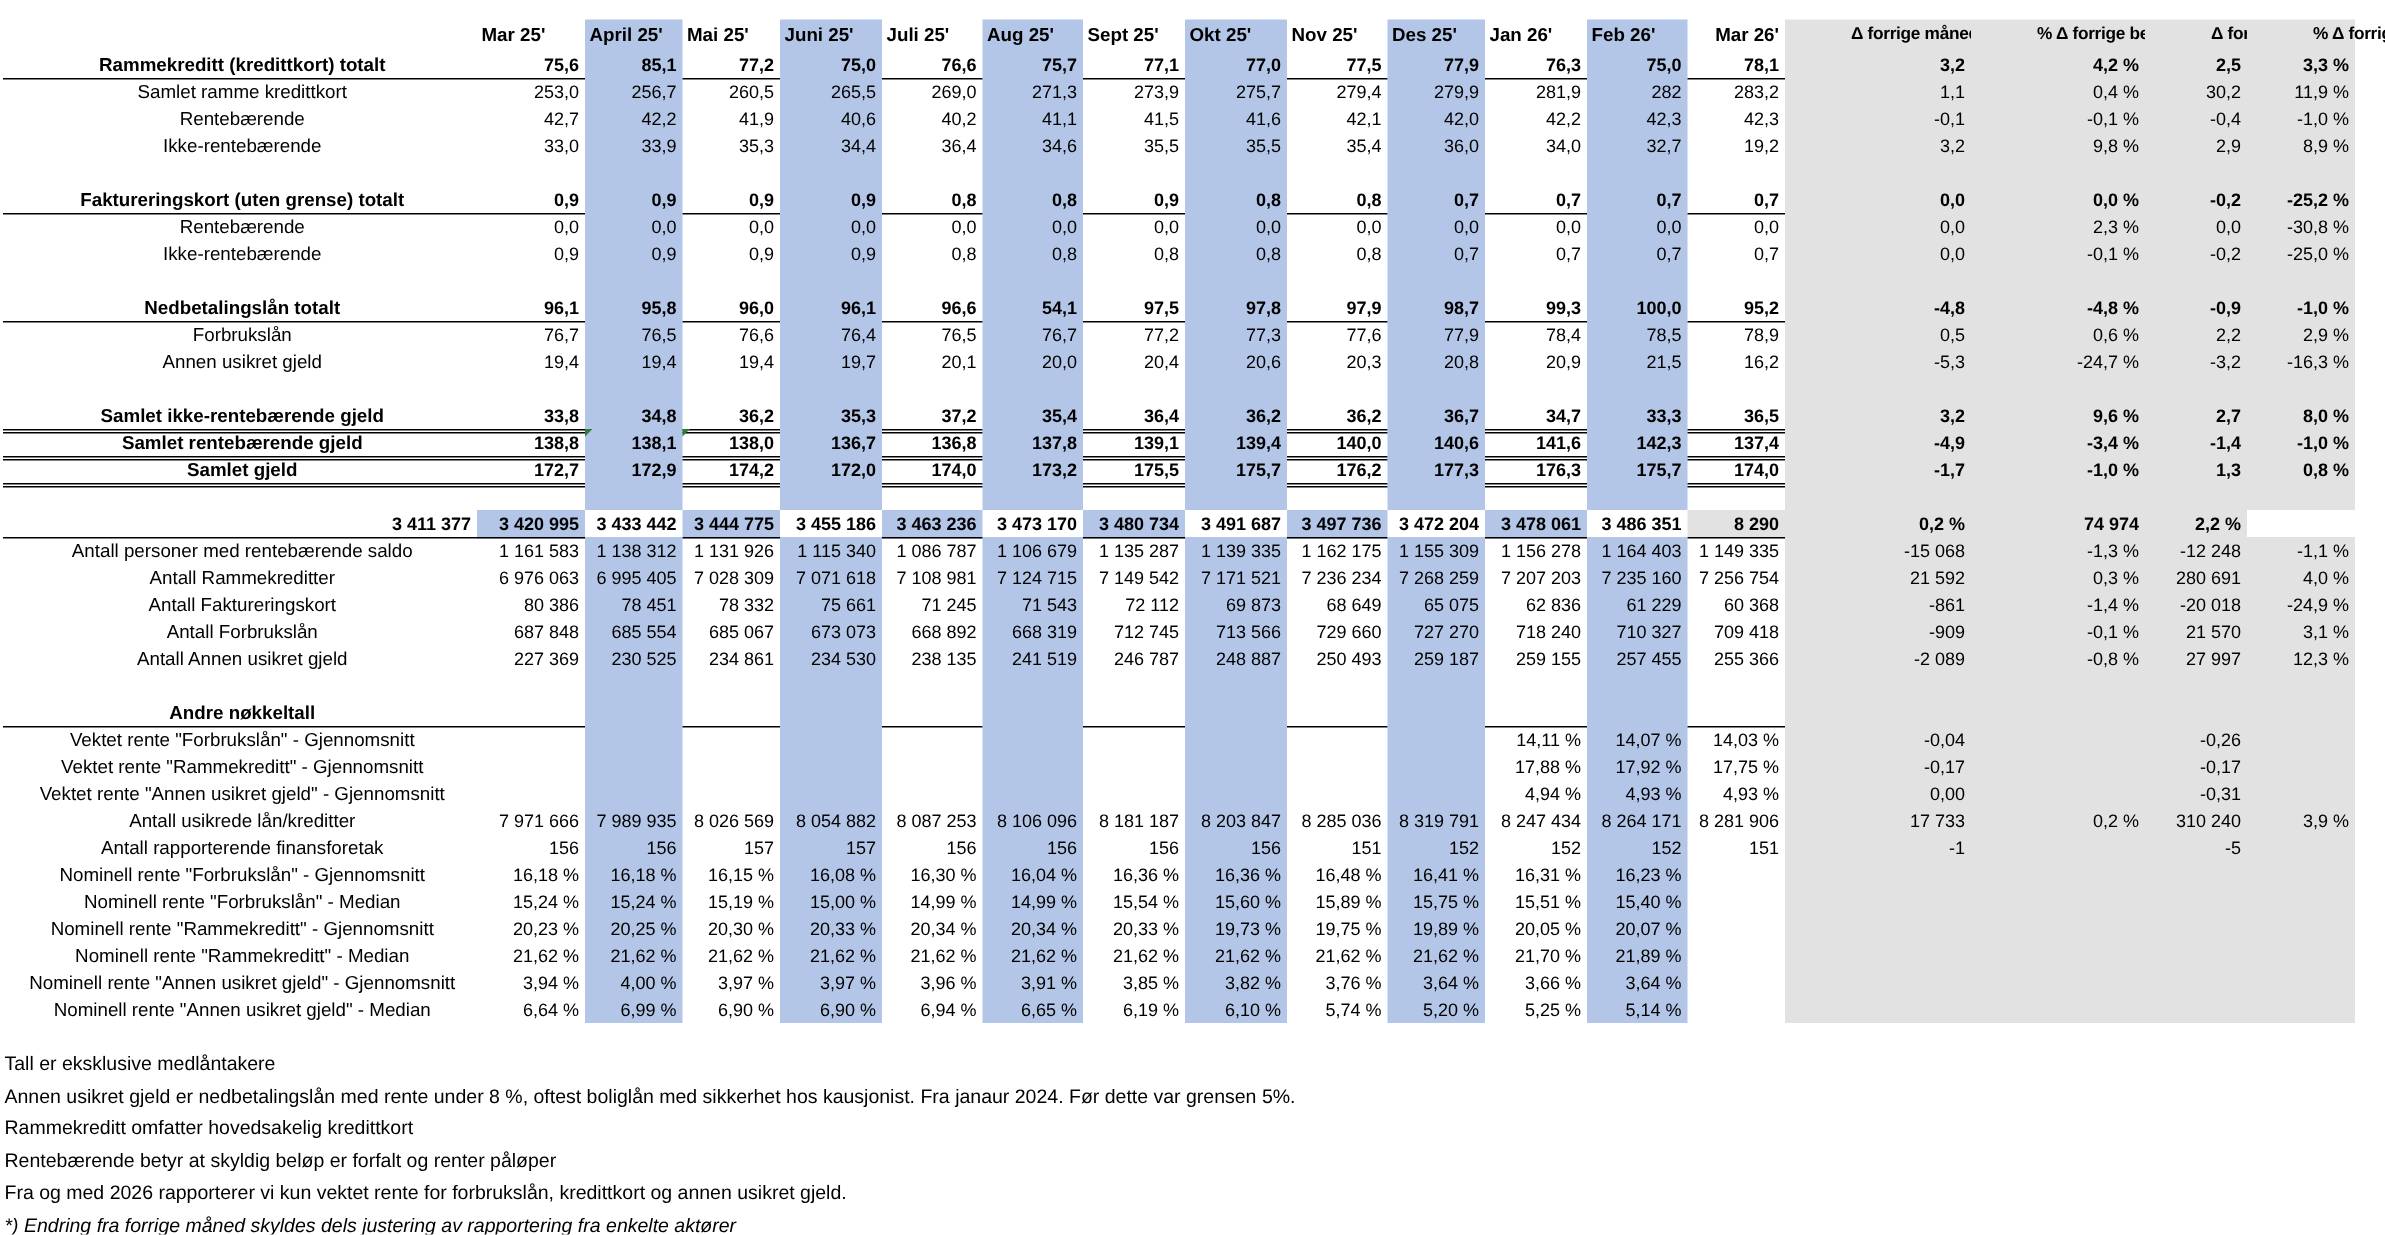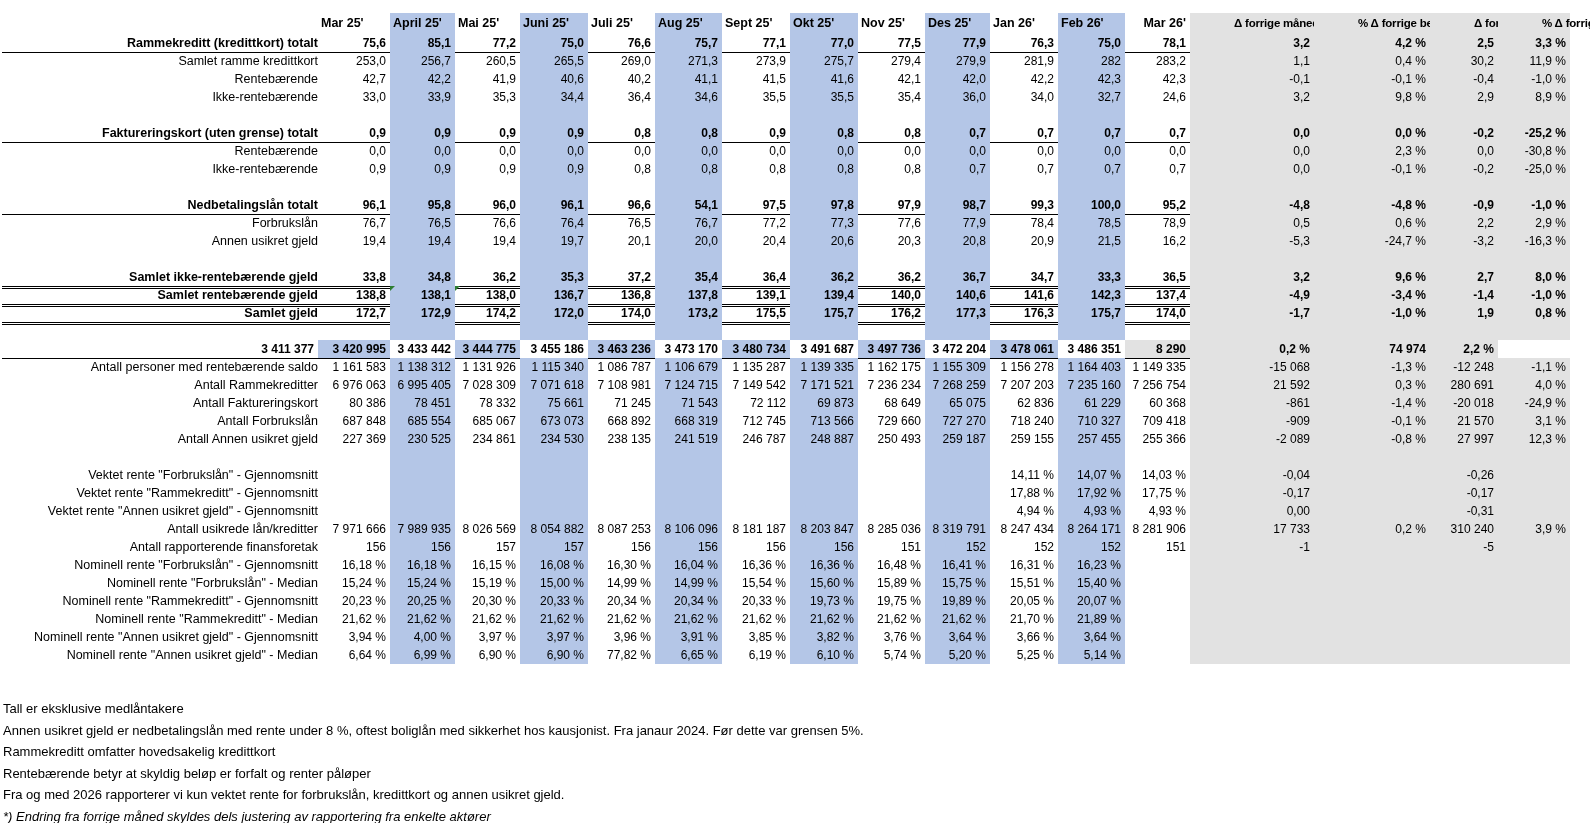--- a/index.html
+++ b/index.html
@@ -7,21 +7,21 @@
        font-family:"Liberation Sans","DejaVu Sans",sans-serif;color:#000;}
   #stage{position:relative;width:1590px;height:746px;background:#fff;}
   #sheet{position:absolute;left:2px;top:13px;
          --blue:#b4c6e7;--gray:#e2e2e2;
          --cols:316px 72px 65px 65px 68px 67px 67px 68px 68px 67px 65px 68px 67px 65px 124px 116px 68px 72px;}
   .row{display:grid;grid-template-columns:var(--cols);height:18px;}
   .row.header-row{height:21px;}
   .cell{position:relative;font-size:12px;line-height:18px;text-align:right;
         padding-right:4px;white-space:nowrap;overflow:visible;}
   .header-row .cell{line-height:21px;}
-  .c0{text-align:right;padding-left:3px;padding-right:0;font-size:12.5px;}
+  .c0{text-align:center;padding-left:3px;padding-right:0;font-size:12.5px;}
   .h{font-weight:700;font-size:12.5px;}
   .h.left{text-align:left;padding-left:3px;padding-right:0;}
   .h.small{font-size:11.5px;letter-spacing:-0.2px;padding-left:44px;}
   .bb{background:var(--blue);}
   .gg{background:var(--gray);}
   .r-total .cell{font-weight:700;border-bottom:1px solid #000;}
   .r-double .cell{font-weight:700;border-bottom:3px double #000;}
   .flag{position:absolute;top:0;left:0;width:0;height:0;
         border-top:5px solid #2e7d32;border-right:5px solid transparent;}
   #footnotes{position:absolute;left:3px;top:698px;font-size:13px;line-height:21.5px;}
@@ -120,21 +120,21 @@
         <div class="cell v2">35,3</div>
         <div class="cell v3 bb">34,4</div>
         <div class="cell v4">36,4</div>
         <div class="cell v5 bb">34,6</div>
         <div class="cell v6">35,5</div>
         <div class="cell v7 bb">35,5</div>
         <div class="cell v8">35,4</div>
         <div class="cell v9 bb">36,0</div>
         <div class="cell v10">34,0</div>
         <div class="cell v11 bb">32,7</div>
-        <div class="cell v12">24,6</div>
+        <div class="cell v12">19,2</div>
         <div class="cell v13 gg">3,2</div>
         <div class="cell v14 gg">9,8 %</div>
         <div class="cell v15 gg">2,9</div>
         <div class="cell v16 gg">8,9 %</div>
       </div>
       <div class="row r-blank">
         <div class="cell c0"></div>
         <div class="cell v0"></div>
         <div class="cell v1 bb"></div>
         <div class="cell v2"></div>
@@ -363,21 +363,21 @@
         <div class="cell v5 bb">173,2</div>
         <div class="cell v6">175,5</div>
         <div class="cell v7 bb">175,7</div>
         <div class="cell v8">176,2</div>
         <div class="cell v9 bb">177,3</div>
         <div class="cell v10">176,3</div>
         <div class="cell v11 bb">175,7</div>
         <div class="cell v12">174,0</div>
         <div class="cell v13 gg">-1,7</div>
         <div class="cell v14 gg">-1,0 %</div>
-        <div class="cell v15 gg">1,9</div>
+        <div class="cell v15 gg">1,3</div>
         <div class="cell v16 gg">0,8 %</div>
       </div>
       <div class="row r-blank">
         <div class="cell c0"></div>
         <div class="cell v0"></div>
         <div class="cell v1 bb"></div>
         <div class="cell v2"></div>
         <div class="cell v3 bb"></div>
         <div class="cell v4"></div>
         <div class="cell v5 bb"></div>
@@ -525,20 +525,40 @@
         <div class="cell v8"></div>
         <div class="cell v9 bb"></div>
         <div class="cell v10"></div>
         <div class="cell v11 bb"></div>
         <div class="cell v12"></div>
         <div class="cell v13 gg"></div>
         <div class="cell v14 gg"></div>
         <div class="cell v15 gg"></div>
         <div class="cell v16 gg"></div>
       </div>
+      <div class="row r-total">
+        <div class="cell c0">Andre nøkkeltall</div>
+        <div class="cell v0"></div>
+        <div class="cell v1 bb"></div>
+        <div class="cell v2"></div>
+        <div class="cell v3 bb"></div>
+        <div class="cell v4"></div>
+        <div class="cell v5 bb"></div>
+        <div class="cell v6"></div>
+        <div class="cell v7 bb"></div>
+        <div class="cell v8"></div>
+        <div class="cell v9 bb"></div>
+        <div class="cell v10"></div>
+        <div class="cell v11 bb"></div>
+        <div class="cell v12"></div>
+        <div class="cell v13 gg"></div>
+        <div class="cell v14 gg"></div>
+        <div class="cell v15 gg"></div>
+        <div class="cell v16 gg"></div>
+      </div>
       <div class="row r-normal">
         <div class="cell c0">Vektet rente "Forbrukslån" - Gjennomsnitt</div>
         <div class="cell v0"></div>
         <div class="cell v1 bb"></div>
         <div class="cell v2"></div>
         <div class="cell v3 bb"></div>
         <div class="cell v4"></div>
         <div class="cell v5 bb"></div>
         <div class="cell v6"></div>
         <div class="cell v7 bb"></div>
@@ -731,21 +751,21 @@
         <div class="cell v14 gg"></div>
         <div class="cell v15 gg"></div>
         <div class="cell v16 gg"></div>
       </div>
       <div class="row r-normal">
         <div class="cell c0">Nominell rente "Annen usikret gjeld" - Median</div>
         <div class="cell v0">6,64 %</div>
         <div class="cell v1 bb">6,99 %</div>
         <div class="cell v2">6,90 %</div>
         <div class="cell v3 bb">6,90 %</div>
-        <div class="cell v4">77,82 %</div>
+        <div class="cell v4">6,94 %</div>
         <div class="cell v5 bb">6,65 %</div>
         <div class="cell v6">6,19 %</div>
         <div class="cell v7 bb">6,10 %</div>
         <div class="cell v8">5,74 %</div>
         <div class="cell v9 bb">5,20 %</div>
         <div class="cell v10">5,25 %</div>
         <div class="cell v11 bb">5,14 %</div>
         <div class="cell v12"></div>
         <div class="cell v13 gg"></div>
         <div class="cell v14 gg"></div>

